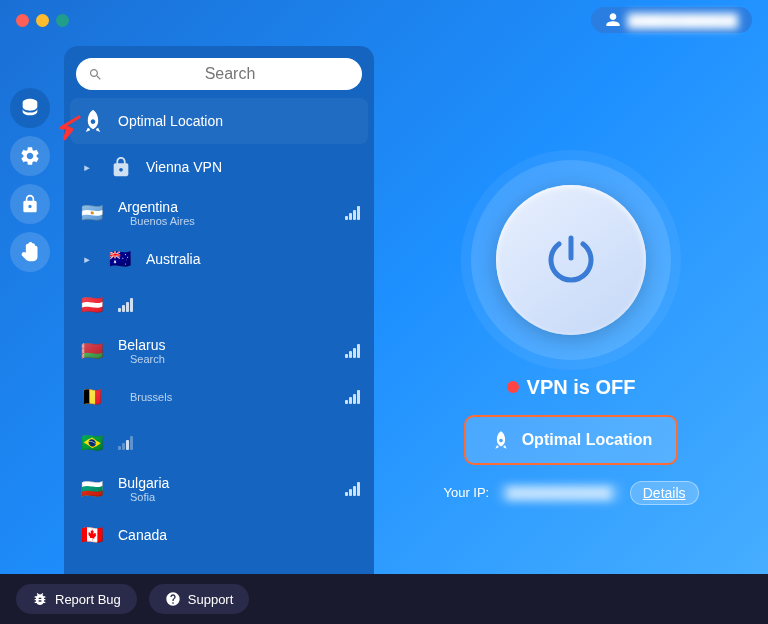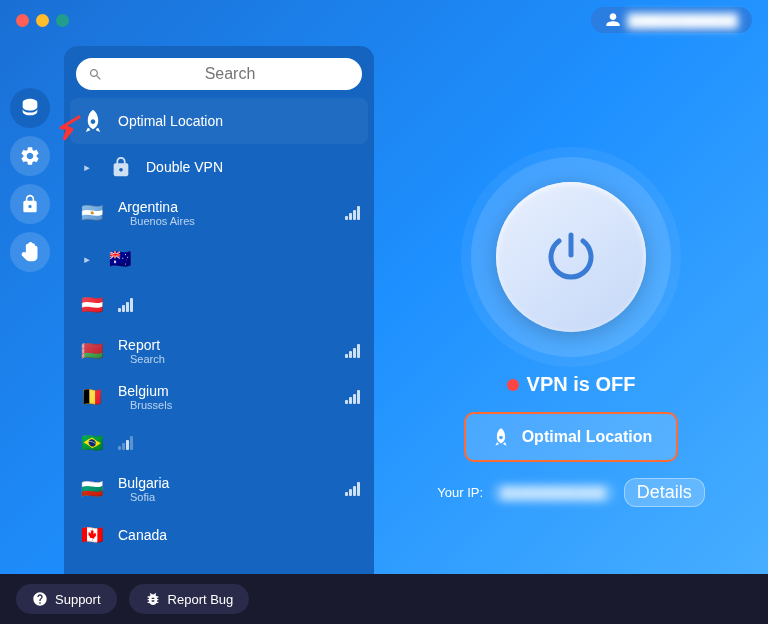--- a/index.html
+++ b/index.html
@@ -287,23 +287,24 @@
       padding: 2px 8px;
       font-size: 12px;
       letter-spacing: 1px;
       color: rgba(255,255,255,0.7);
     }
     .details-btn {
       background: rgba(255,255,255,0.2);
       border-radius: 12px;
       padding: 3px 12px;
       color: white;
-      font-size: 18px;
+      font-size: 14px;
       cursor: pointer;
       border: 1px solid rgba(255,255,255,0.4);
+      text-decoration: underline;
     }
 
     
     .bottom-bar {
       position: absolute;
       bottom: 0; left: 0; right: 0;
       height: 50px;
       background: #1a1a2e;
       display: flex;
       align-items: center;
@@ -423,71 +424,73 @@
       </div>
 
       <div class="server-item">
         <div class="expand-btn">▸</div>
         <div class="server-flag">
           <svg width="22" height="22" fill="rgba(255,255,255,0.8)" viewBox="0 0 24 24">
             <path d="M18 8h-1V6c0-2.76-2.24-5-5-5S7 3.24 7 6v2H6c-1.1 0-2 .9-2 2v10c0 1.1.9 2 2 2h12c1.1 0 2-.9 2-2V10c0-1.1-.9-2-2-2zm-6 9c-1.1 0-2-.9-2-2s.9-2 2-2 2 .9 2 2-.9 2-2 2zm3.1-9H8.9V6c0-1.71 1.39-3.1 3.1-3.1 1.71 0 3.1 1.39 3.1 3.1v2z"></path>
           </svg>
         </div>
         <div class="server-name">
-          <div class="country">Double VPN</div>
+          <div class="country">Vienna VPN</div>
         </div>
       </div>
 
       <div class="server-item">
         <div class="server-flag">🇦🇷</div>
         <div class="server-name">
           <div class="country">Argentina</div>
           <div class="city">Buenos Aires</div>
         </div>
         <div class="bars">
           <div class="bar" style="height:4px"></div>
           <div class="bar" style="height:7px"></div>
           <div class="bar" style="height:10px"></div>
           <div class="bar" style="height:14px"></div>
         </div>
       </div>
 
       <div class="server-item">
         <div class="expand-btn">▸</div>
         <div class="server-flag">🇦🇺</div>
+        <div class="server-name">
+          <div class="country">Australia</div>
+        </div>
       </div>
 
       <div class="server-item">
         <div class="server-flag">🇦🇹</div>
         <div class="bars">
           <div class="bar" style="height:4px"></div>
           <div class="bar" style="height:7px"></div>
           <div class="bar" style="height:10px"></div>
           <div class="bar" style="height:14px"></div>
         </div>
       </div>
 
       <div class="server-item">
         <div class="server-flag">🇧🇾</div>
         <div class="server-name">
-          <div class="country">Report</div>
+          <div class="country">Belarus</div>
           <div class="city">Search</div>
         </div>
         <div class="bars">
           <div class="bar" style="height:4px"></div>
           <div class="bar" style="height:7px"></div>
           <div class="bar" style="height:10px"></div>
           <div class="bar" style="height:14px"></div>
         </div>
       </div>
 
       <div class="server-item">
         <div class="server-flag">🇧🇪</div>
         <div class="server-name">
-          <div class="country">Belgium</div>
           <div class="city">Brussels</div>
         </div>
         <div class="bars">
           <div class="bar" style="height:4px"></div>
           <div class="bar" style="height:7px"></div>
           <div class="bar" style="height:10px"></div>
           <div class="bar" style="height:14px"></div>
         </div>
       </div>
 
@@ -554,24 +557,24 @@
       <div class="details-btn">Details</div>
     </div>
 
   </div>
 
 </div>
 
 <div class="bottom-bar">
   <div class="bottom-btn">
     <svg class="bottom-btn-icon" viewBox="0 0 24 24" fill="white">
+      <path d="M20 8h-2.81c-.45-.78-1.07-1.45-1.82-1.96L17 4.41 15.59 3l-2.17 2.17C13 5.06 12.51 5 12 5c-.51 0-1 .06-1.41.17L8.41 3 7 4.41l1.62 1.63C7.88 6.55 7.26 7.22 6.81 8H4v2h2.09c-.05.33-.09.66-.09 1v1H4v2h2v1c0 .34.04.67.09 1H4v2h2.81c1.04 1.79 2.97 3 5.19 3s4.15-1.21 5.19-3H20v-2h-2.09c.05-.33.09-.66.09-1v-1h2v-2h-2v-1c0-.34-.04-.67-.09-1H20V8zm-6 8h-4v-2h4v2zm0-4h-4v-2h4v2z"></path>
+    </svg>
+    <span>Report Bug</span>
+  </div>
+
+  <div class="bottom-btn">
+    <svg class="bottom-btn-icon" viewBox="0 0 24 24" fill="white">
       <path d="M12 2C6.48 2 2 6.48 2 12s4.48 10 10 10 10-4.48 10-10S17.52 2 12 2zm1 17h-2v-2h2v2zm2.07-7.75l-.9.92C13.45 12.9 13 13.5 13 15h-2v-.5c0-1.1.45-2.1 1.17-2.83l1.24-1.26c.37-.36.59-.86.59-1.41 0-1.1-.9-2-2-2s-2 .9-2 2H8c0-2.21 1.79-4 4-4s4 1.79 4 4c0 .88-.36 1.68-.93 2.25z"></path>
     </svg>
     <span>Support</span>
   </div>
-
-  <div class="bottom-btn">
-    <svg class="bottom-btn-icon" viewBox="0 0 24 24" fill="white">
-      <path d="M20 8h-2.81c-.45-.78-1.07-1.45-1.82-1.96L17 4.41 15.59 3l-2.17 2.17C13 5.06 12.51 5 12 5c-.51 0-1 .06-1.41.17L8.41 3 7 4.41l1.62 1.63C7.88 6.55 7.26 7.22 6.81 8H4v2h2.09c-.05.33-.09.66-.09 1v1H4v2h2v1c0 .34.04.67.09 1H4v2h2.81c1.04 1.79 2.97 3 5.19 3s4.15-1.21 5.19-3H20v-2h-2.09c.05-.33.09-.66.09-1v-1h2v-2h-2v-1c0-.34-.04-.67-.09-1H20V8zm-6 8h-4v-2h4v2zm0-4h-4v-2h4v2z"></path>
-    </svg>
-    <span>Report Bug</span>
-  </div>
 </div>
 
 </body></html>

